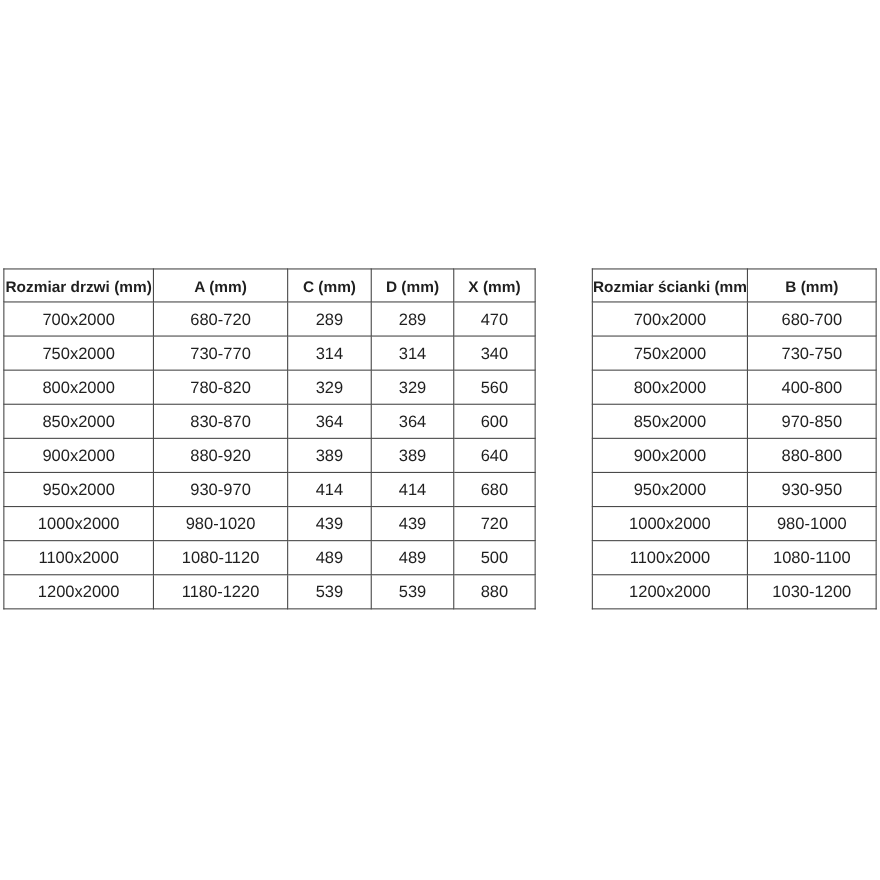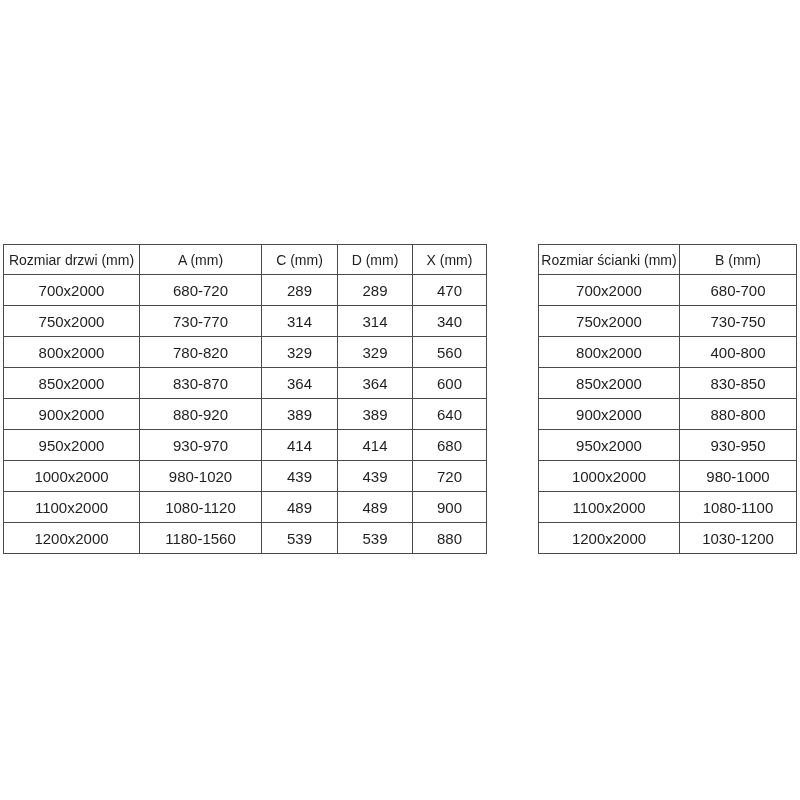--- a/index.html
+++ b/index.html
@@ -23,21 +23,21 @@
   table.size-table th,
   table.size-table td {
     border: 1px solid #4a4a4a;
     text-align: center;
     vertical-align: middle;
     padding: 0;
     white-space: nowrap;
     overflow: hidden;
   }
   table.size-table th {
-    font-weight: normal;
+    font-weight: bold;
     font-size: 14px;
     height: 30px;
   }
   table.size-table td {
     font-size: 15px;
     height: 31px;
   }
   table.doors-table {
     left: 3px;
     top: 244px;
@@ -117,25 +117,25 @@
         <td>980-1020</td>
         <td>439</td>
         <td>439</td>
         <td>720</td>
       </tr>
       <tr>
         <td>1100x2000</td>
         <td>1080-1120</td>
         <td>489</td>
         <td>489</td>
-        <td>900</td>
+        <td>500</td>
       </tr>
       <tr>
         <td>1200x2000</td>
-        <td>1180-1560</td>
+        <td>1180-1220</td>
         <td>539</td>
         <td>539</td>
         <td>880</td>
       </tr>
     </tbody>
 </table>
 
 <table class="size-table walls-table">
   <colgroup>
     <col style="width:141px">
@@ -155,21 +155,21 @@
       <tr>
         <td>750x2000</td>
         <td>730-750</td>
       </tr>
       <tr>
         <td>800x2000</td>
         <td>400-800</td>
       </tr>
       <tr>
         <td>850x2000</td>
-        <td>830-850</td>
+        <td>970-850</td>
       </tr>
       <tr>
         <td>900x2000</td>
         <td>880-800</td>
       </tr>
       <tr>
         <td>950x2000</td>
         <td>930-950</td>
       </tr>
       <tr>

